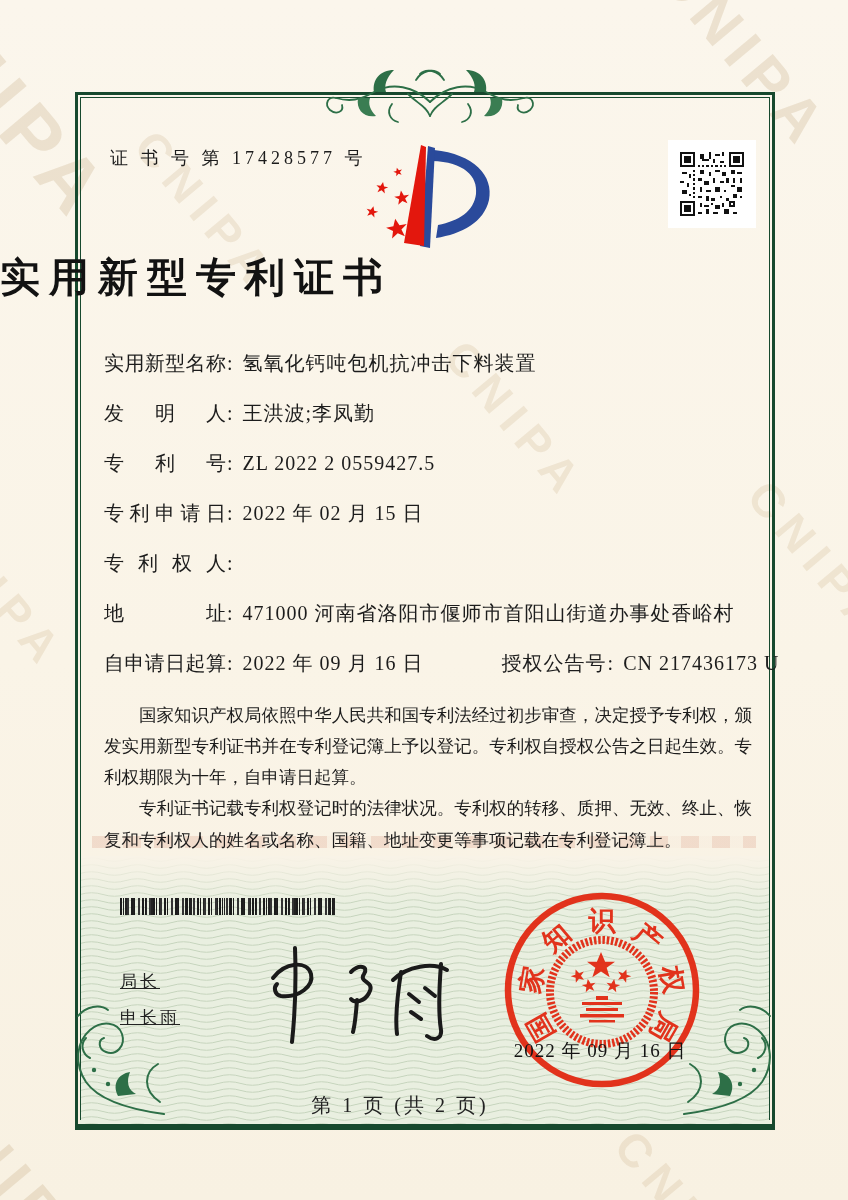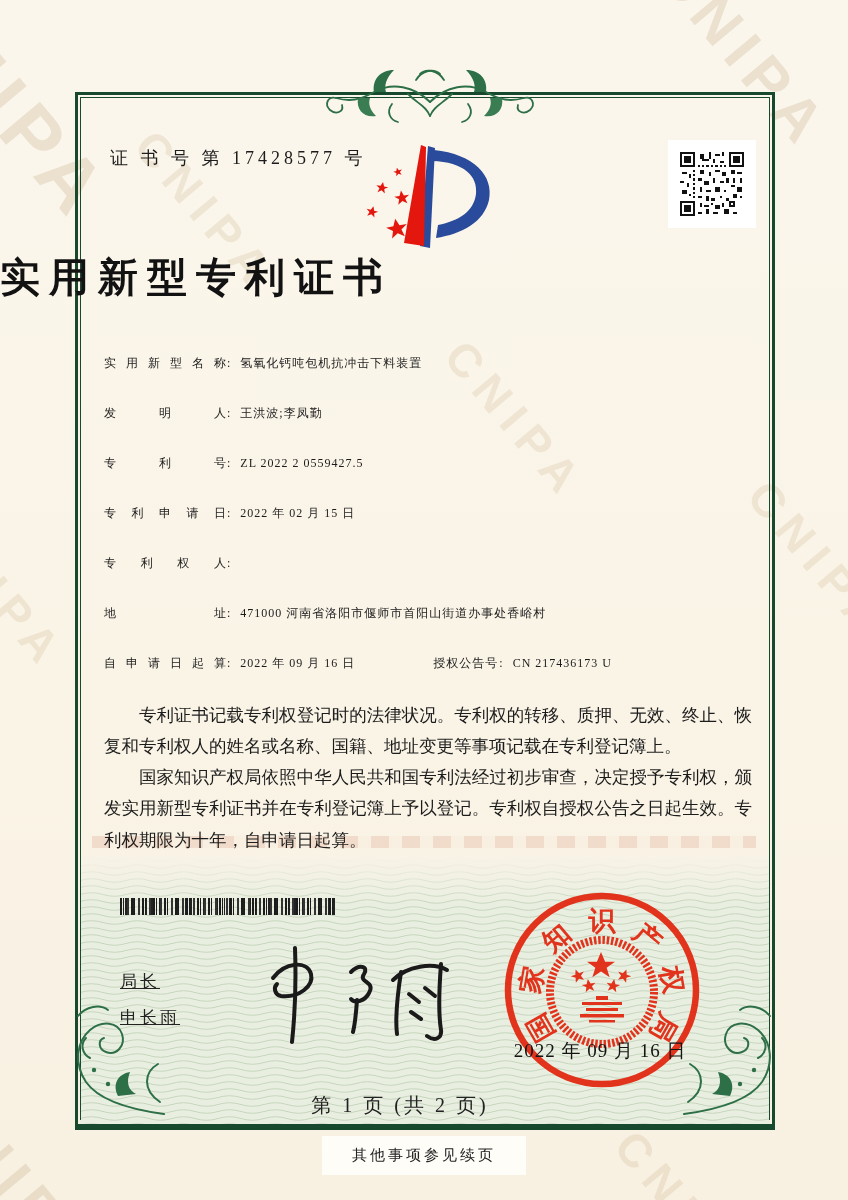--- a/index.html
+++ b/index.html
@@ -33,21 +33,21 @@
   }
   .orn{position:absolute;z-index:3;}
   
   .certno{position:absolute;left:110px;top:146px;z-index:4;font-size:18px;letter-spacing:4px;}
   .logo{position:absolute;left:352px;top:136px;z-index:4;}
   .qrbox{position:absolute;left:668px;top:140px;width:88px;height:88px;background:#fff;z-index:4;
          display:flex;align-items:center;justify-content:center;}
   .title{position:absolute;left:0;width:848px;top:250px;z-index:4;
          font-size:40px;font-weight:700;letter-spacing:9px;color:#121212;}
   .fields{position:absolute;left:104px;top:338px;width:650px;z-index:4;}
-  .frow{height:50px;display:flex;align-items:center;font-size:12px;}
+  .frow{height:50px;display:flex;align-items:center;font-size:20px;}
   .flabel{display:inline-block;width:122px;flex:none;text-align:justify;text-align-last:justify;}
   .fcolon{flex:none;margin:0 10px 0 1px;}
   .fvalue{letter-spacing:1px;white-space:nowrap;}
   .gsep{width:44px;flex:none;}
   .glabel{flex:none;letter-spacing:1px;margin-left:34px;}
   .bodytext{position:absolute;left:104px;top:700px;width:648px;z-index:4;
             font-size:17.5px;line-height:1.78;text-align:justify;}
   .bodytext p{margin:0;text-indent:2em;}
   .barcode{
     position:absolute;left:120px;top:898px;width:216px;height:17px;z-index:4;
@@ -267,22 +267,22 @@
         <span class="fcolon">:</span>
         <span class="fvalue">2022 年 09 月 16 日</span>
       <span class="gsep"></span>
       <span class="glabel">授权公告号</span>
         <span class="fcolon">:</span>
         <span class="fvalue">CN 217436173 U</span>
     </div>
   </div>
 
   <div class="bodytext">
+    <p>国家知识产权局依照中华人民共和国专利法经过初步审查，决定授予专利权，颁发实用新型专利证书并在专利登记簿上予以登记。专利权自授权公告之日起生效。专利权期限为十年，自申请日起算。</p>
     <p>专利证书记载专利权登记时的法律状况。专利权的转移、质押、无效、终止、恢复和专利权人的姓名或名称、国籍、地址变更等事项记载在专利登记簿上。</p>
-    <p>国家知识产权局依照中华人民共和国专利法经过初步审查，决定授予专利权，颁发实用新型专利证书并在专利登记簿上予以登记。专利权自授权公告之日起生效。专利权期限为十年，自申请日起算。</p>
   </div>
 
   <div class="barcode"></div>
 
   <div class="officer">
     <div>局长</div>
     <div>申长雨</div>
   </div>
 
   <svg class="signature" width="200" height="108" viewBox="0 0 200 108">
@@ -325,15 +325,14 @@
           <rect x="-16" y="16" width="32" height="3"></rect>
           <rect x="-22" y="22" width="44" height="3.5"></rect>
           <rect x="-13" y="28" width="26" height="2.5"></rect>
         </g>
       </g>
     </g>
   </svg>
   <div class="sealdate">2022 年 09 月 16 日</div>
 
   <div class="pagefoot">第 1 页 (共 2 页)</div>
-  <div class="contnote">其他事项参见续页</div>
 
 </div>
 
 </body></html>

